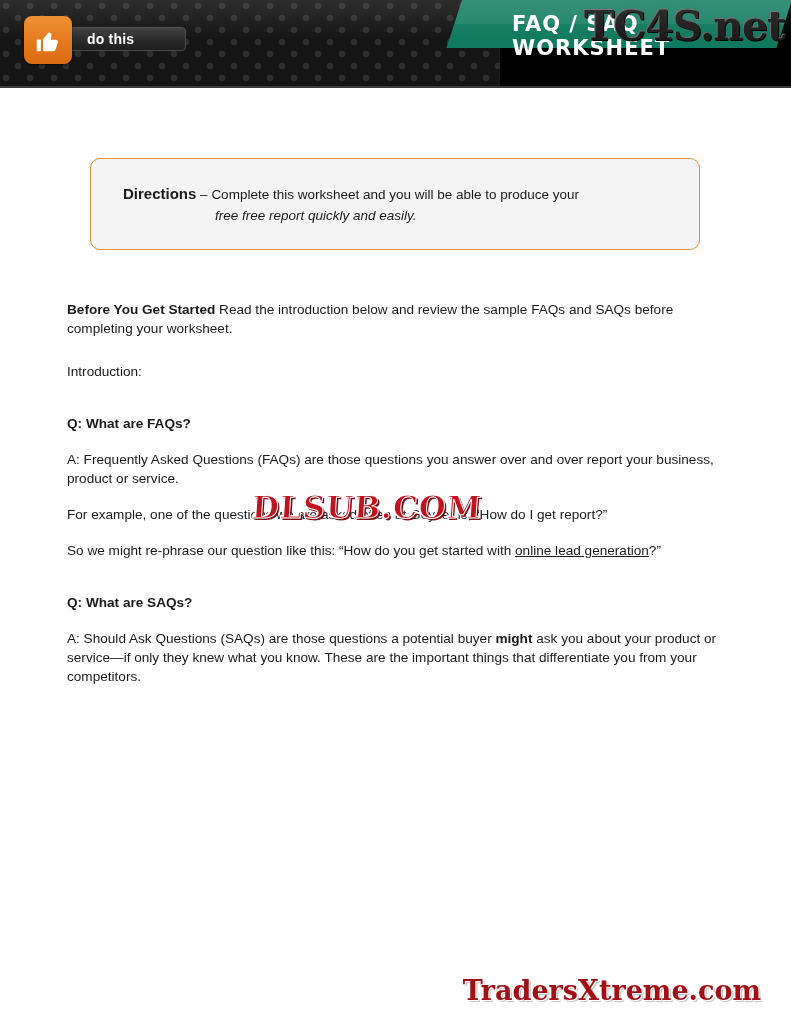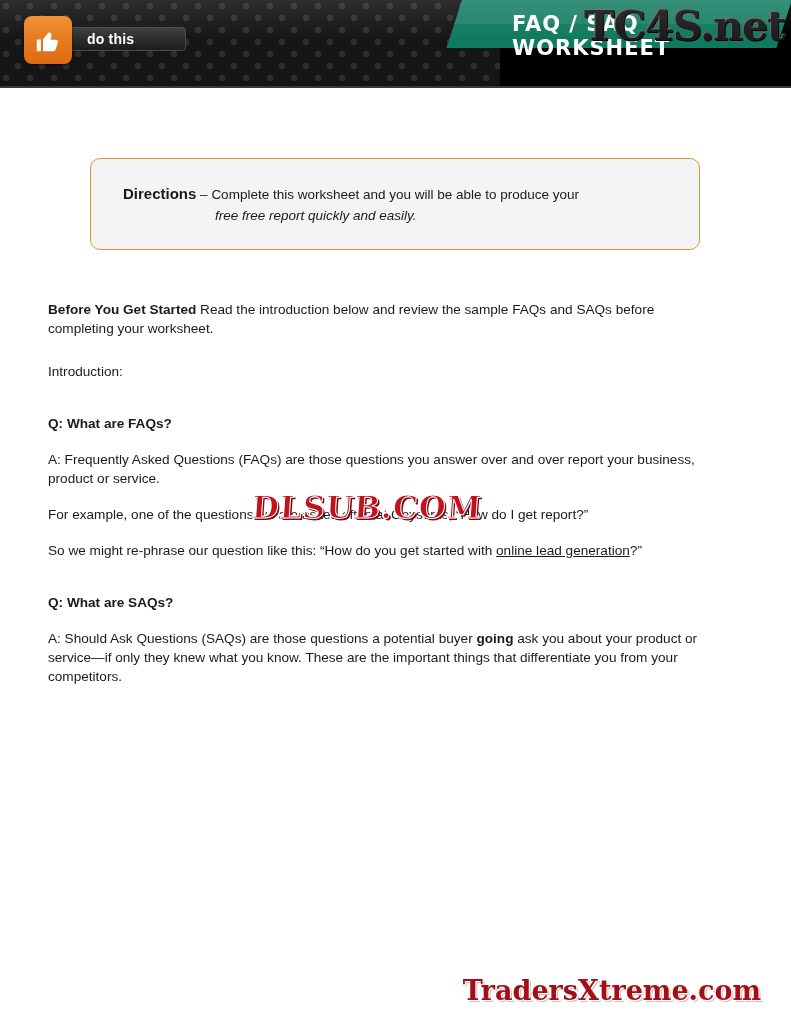--- a/index.html
+++ b/index.html
@@ -160,21 +160,21 @@
   }
   .directions-indent {
     display: block;
     padding-left: 92px;
     font-style: italic;
   }
 
   
   .content {
     position: absolute;
-    left: 48px;
+    left: 67px;
     top: 300px;
     width: 668px;
     font-size: 13.6px;
     line-height: 19px;
     color: #1a1a1a;
   }
   .content p { margin: 0 0 17px 0; }
   .bold { font-weight: bold; }
   .qhead {
     font-weight: bold;
@@ -270,19 +270,19 @@
 
   <p>
     <span>So we might re-phrase our question like this: “How do you get started with </span><span class="uline">online lead generation</span><span>?”</span>
   </p>
 
   <div class="spacer-md"></div>
 
   <p class="qhead">Q: What are SAQs?</p>
 
   <p>
-    <span>A: Should Ask Questions (SAQs) are those questions a potential buyer </span><span class="bold">going</span><span> ask you about your product or service—if only they knew what you know. These are the important things that differentiate you from your competitors.</span>
+    <span>A: Should Ask Questions (SAQs) are those questions a potential buyer </span><span class="bold">might</span><span> ask you about your product or service—if only they knew what you know. These are the important things that differentiate you from your competitors.</span>
   </p>
 
 </div>
 
 <div class="dlsub">DLSUB.COM</div>
 <div class="footer-wm">TradersXtreme.com</div>
 
 </body></html>

